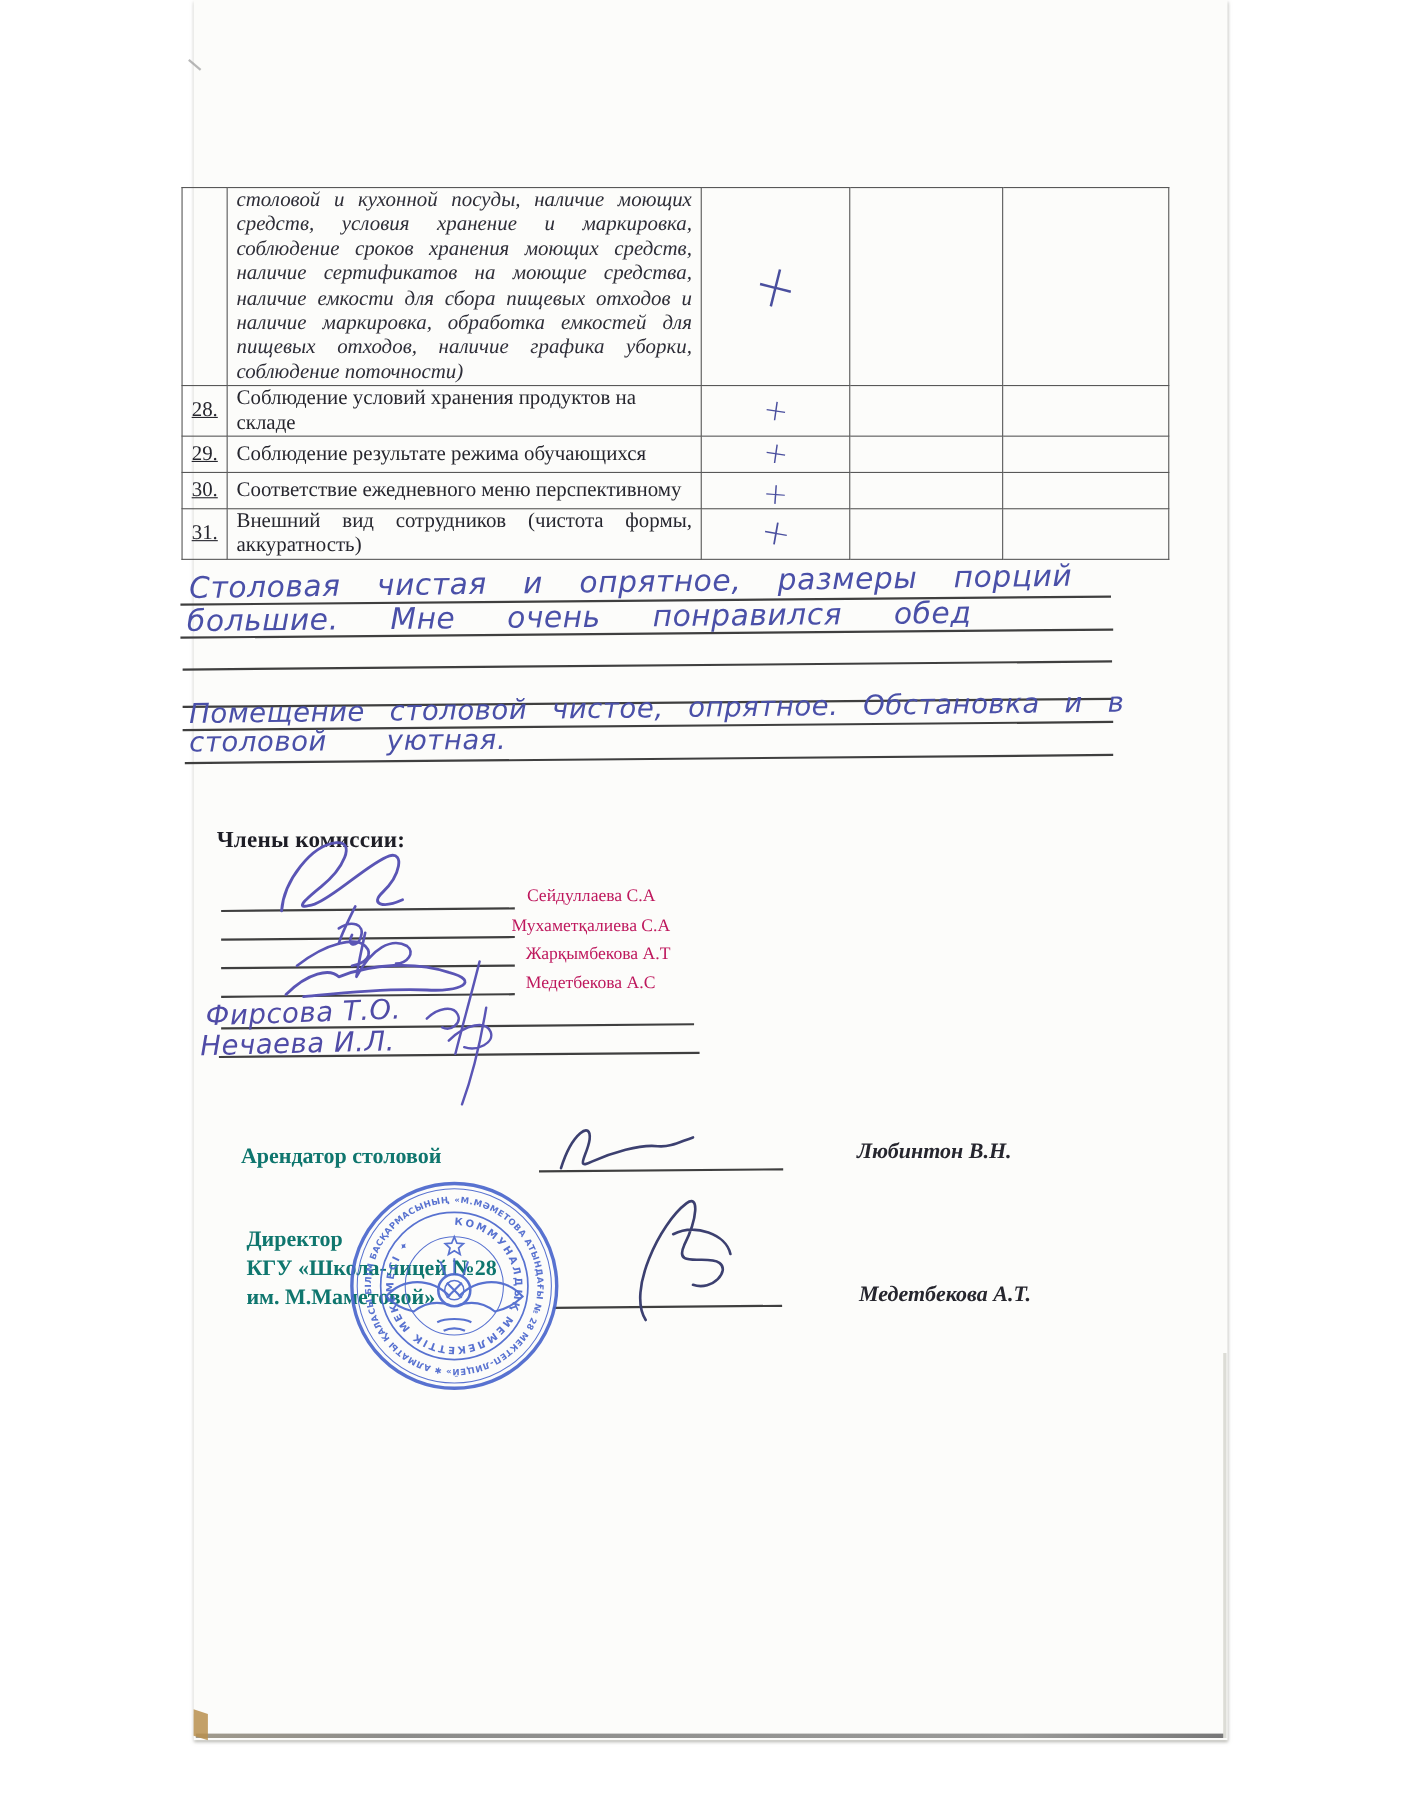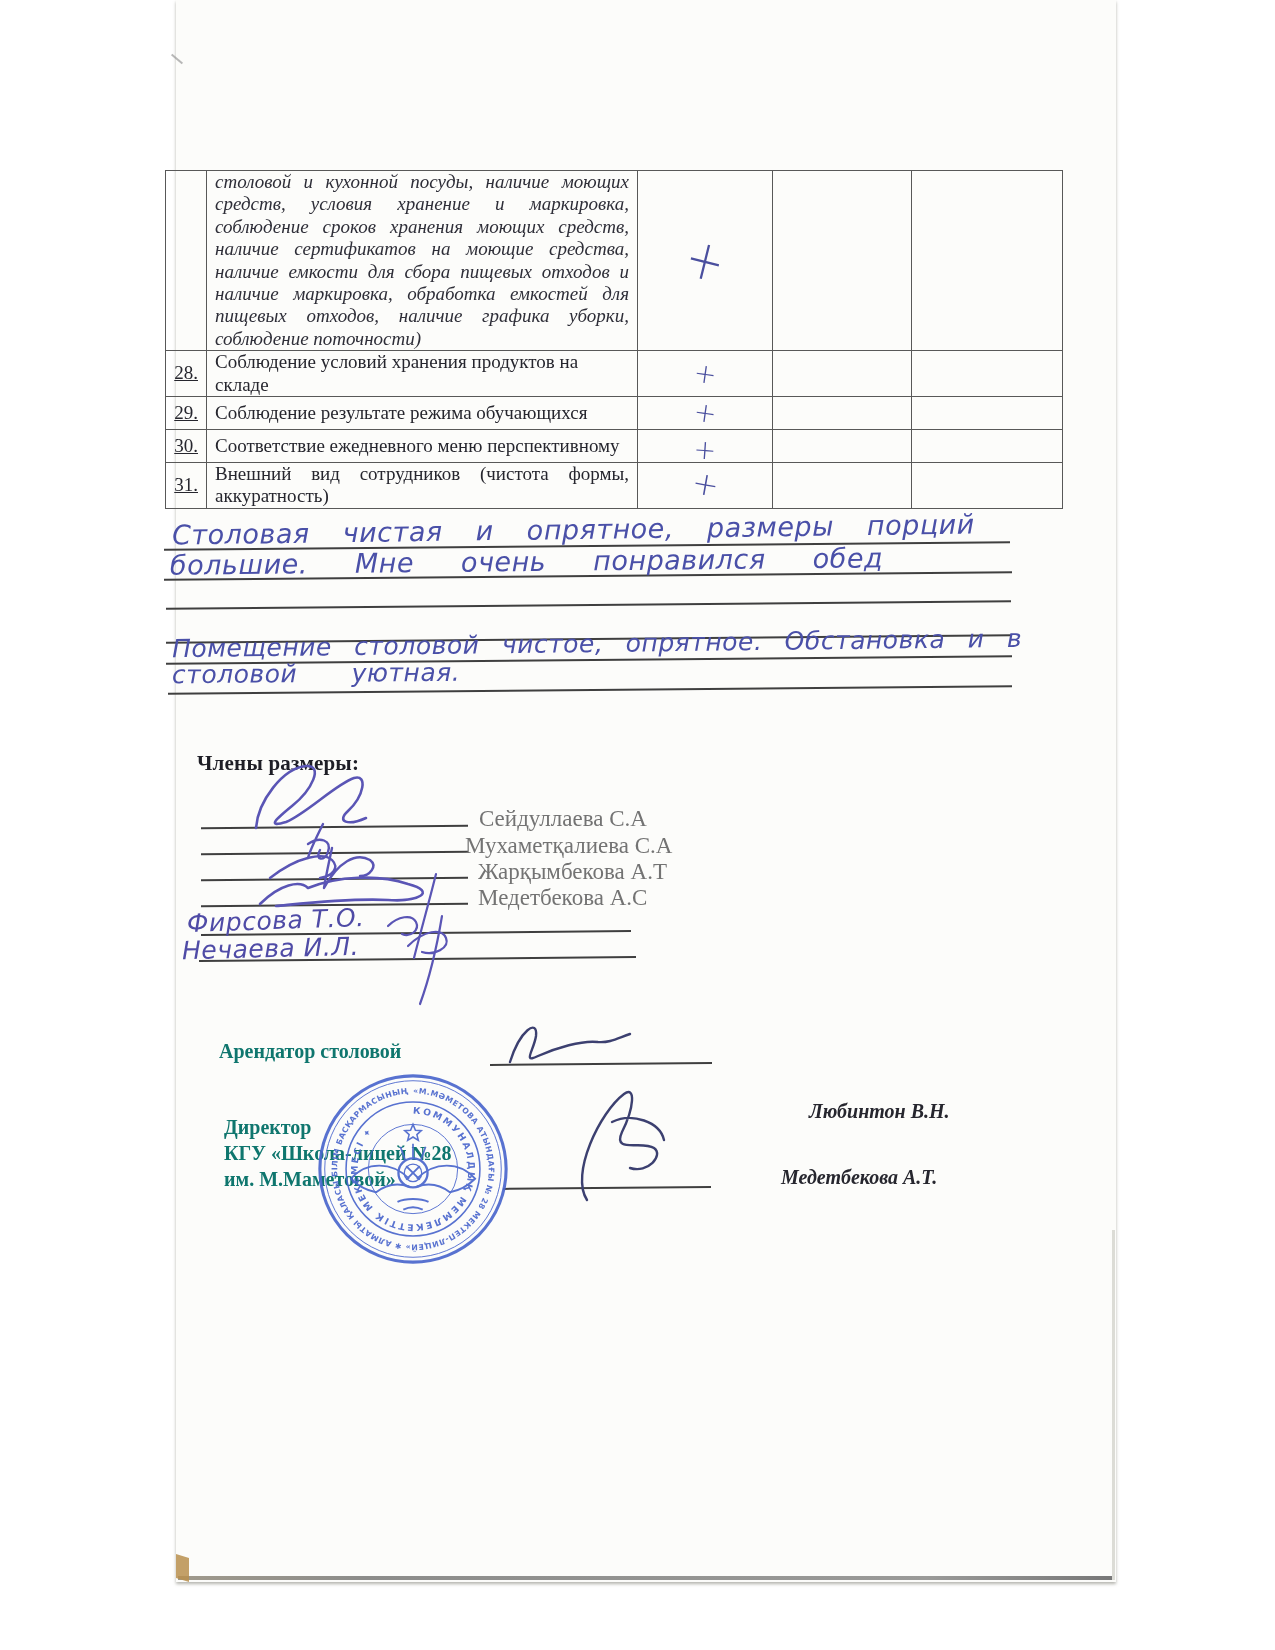--- a/index.html
+++ b/index.html
@@ -25,21 +25,21 @@
   td.markcell{text-align:center;}
   .plus{display:inline-block;font-family:"DejaVu Sans",sans-serif;font-weight:400;color:#4a4f9e;}
   .plus-big{font-size:46px;transform:rotate(14deg) scaleY(1.2);font-weight:200;}
   .plus-sm{font-size:27px;transform:rotate(8deg);font-weight:300;}
   tr.r30 .plus-sm{transform:rotate(4deg) translateY(4px);}
   tr.r31 .plus-sm{font-size:32px;transform:rotate(10deg);font-weight:200;}
   td.j{text-align:justify;}
 
   
   .h-bold{position:absolute;font-weight:bold;font-size:21px;letter-spacing:.2px;color:#1e1e26;}
-  .typed-name{position:absolute;font-size:23px;color:#737373;}
+  .typed-name{position:absolute;font-size:16px;color:#be185d;}
   .role-label{position:absolute;font-weight:bold;font-size:20px;color:#0f766e;}
   .sig-name{position:absolute;font-weight:bold;font-style:italic;font-size:20px;color:#26262e;}
 
   
   .hw{position:absolute;font-family:"DejaVu Sans",sans-serif;font-style:italic;color:#4a50a8;
       white-space:nowrap;letter-spacing:.5px;}
   .hw1{left:172px;top:514px;font-size:27px;word-spacing:24px;transform:rotate(-.8deg);}
   .hw2{left:170px;top:546px;font-size:27px;word-spacing:38px;transform:rotate(-.6deg);}
   .hw3{left:172px;top:629px;font-size:25px;word-spacing:14px;transform:rotate(-.7deg);}
   .hw4{left:172px;top:659px;font-size:25px;word-spacing:46px;transform:rotate(-.5deg);}
@@ -119,21 +119,21 @@
   <div class="rule" style="top:604px;left:166px;width:845px;"></div>
   <div class="rule" style="top:638px;left:166px;width:845px;"></div>
   <div class="rule" style="top:659px;left:166px;width:846px;"></div>
   <div class="rule" style="top:689px;left:168px;width:844px;"></div>
 
   <div class="hw hw1">Столовая чистая и опрятное, размеры порций</div>
   <div class="hw hw2">большие. Мне очень понравился обед</div>
   <div class="hw hw3">Помещение столовой чистое, опрятное. Обстановка и в</div>
   <div class="hw hw4">столовой уютная.</div>
 
-  <div class="h-bold" style="left:197px;top:751px;">Члены размеры:</div>
+  <div class="h-bold" style="left:197px;top:751px;">Члены комиссии:</div>
 
   <div class="rule" style="top:826px;left:201px;width:267px;"></div>
   <div class="rule" style="top:852px;left:201px;width:267px;"></div>
   <div class="rule" style="top:878px;left:201px;width:267px;"></div>
   <div class="rule" style="top:904px;left:201px;width:267px;"></div>
   <div class="rule" style="top:932px;left:201px;width:430px;"></div>
   <div class="rule" style="top:958px;left:199px;width:437px;"></div>
 
   <div class="typed-name" style="left:479px;top:806px;">Сейдуллаева С.А</div>
   <div class="typed-name" style="left:465px;top:833px;">Мухаметқалиева С.А</div>
@@ -150,21 +150,21 @@
     <path class="ink-violet" stroke-width="2.6" d="M32 148 C52 128 72 124 80 132 C110 120 150 118 180 128 C210 136 190 146 160 144 C120 142 70 148 48 150"></path>
     <path class="ink-violet" stroke-width="2.2" d="M208 118 C200 150 192 178 186 202 M160 170 C170 160 184 158 188 166 C192 174 182 182 174 178"></path>
     <path class="ink-violet" stroke-width="2.2" d="M180 190 C196 174 214 172 218 182 C222 192 206 200 194 196 M214 160 C208 196 200 226 192 248"></path>
   </svg>
 
   <div class="role-label" style="left:219px;top:1040px;">Арендатор столовой</div>
   <div class="rule" style="top:1063px;left:490px;width:222px;"></div>
   <svg class="sig" style="left:498px;top:1012px;" width="150" height="60" viewBox="0 0 150 60">
     <path class="ink-dark" stroke-width="2.4" d="M12 50 C22 18 40 6 38 24 C36 38 24 52 40 44 C58 36 84 28 100 30 C112 31 120 26 132 22"></path>
   </svg>
-  <div class="sig-name" style="left:779px;top:1100px;margin-left:30px;">Любинтон В.Н.</div>
+  <div class="sig-name" style="left:779px;top:1036px;">Любинтон В.Н.</div>
 
   <div class="role-label" style="left:224px;top:1116px;">Директор</div>
   <div class="role-label" style="left:224px;top:1142px;">КГУ «Школа-лицей №28</div>
   <div class="role-label" style="left:224px;top:1168px;">им. М.Маметовой»</div>
   <div class="rule" style="top:1187px;left:503px;width:208px;"></div>
   <svg class="sig" style="left:552px;top:1082px;" width="130" height="125" viewBox="0 0 130 125">
     <path class="ink-dark" stroke-width="2.4" d="M35 118 C18 92 48 30 72 12 C84 3 82 26 70 50 C60 72 90 58 102 66 C112 73 96 92 78 86 M60 40 C80 30 108 40 112 58"></path>
   </svg>
   <div class="sig-name" style="left:781px;top:1166px;">Медетбекова А.Т.</div>
 

